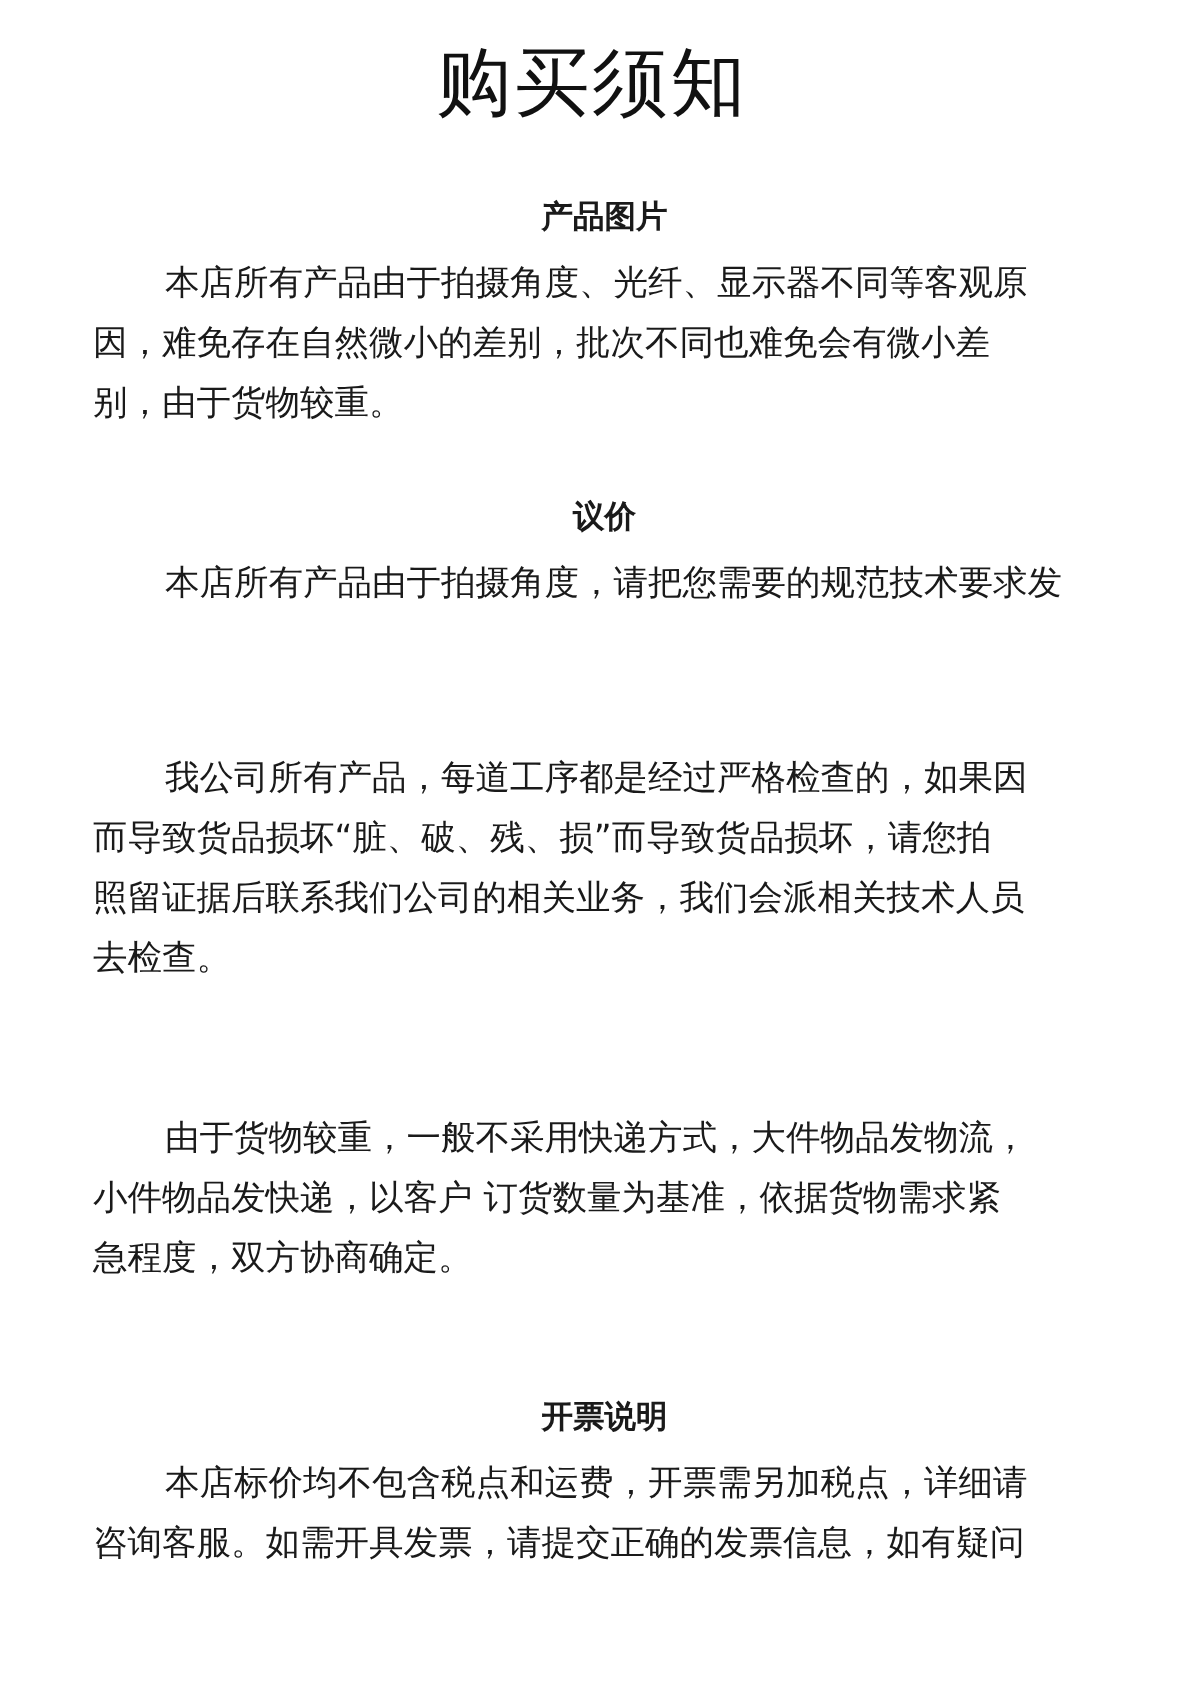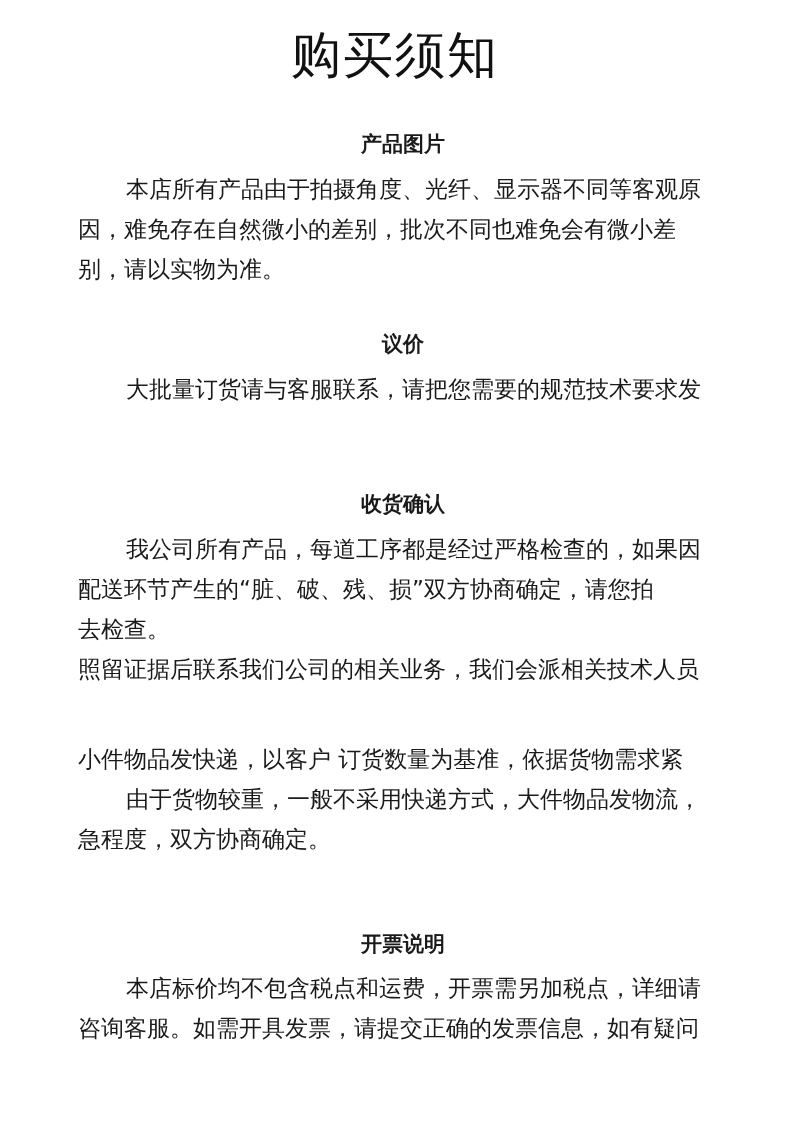--- a/index.html
+++ b/index.html
@@ -4,60 +4,59 @@
 <style>
   html, body { margin: 0; padding: 0; background: #ffffff; }
   body { width: 790px; height: 1129px; position: relative; overflow: hidden;
          font-family: "DejaVu Sans", "Liberation Sans", sans-serif; color: #1a1a1a; }
   .title { position: absolute; left: 0; width: 790px; top: 22px; text-align: center;
            font-size: 50px; line-height: 66px; font-weight: normal; color: #111; margin: 0;
            letter-spacing: 2px; }
   .section { position: absolute; left: 0; width: 790px; }
   .heading { text-align: center; font-size: 21px; font-weight: bold; line-height: 30px;
              margin: 0; color: #1a1a1a; padding-left: 16px; }
-  .para { margin: 10px 0 0 16px; padding: 0 62px; }
+  .para { margin: 10px 0 0 0; padding: 0 62px; }
   .line { display: block; font-size: 23px; line-height: 40px; white-space: nowrap;
           color: #1a1a1a; }
   .line.indent { padding-left: 48px; }
 </style>
 </head>
 <body>
 
 <h1 class="title">购买须知</h1>
 
 <div class="section" style="top:129px;">
   <h2 class="heading">产品图片</h2>
   <div class="para">
     <span class="line indent">本店所有产品由于拍摄角度、光纤、显示器不同等客观原</span>
     <span class="line">因，难免存在自然微小的差别，批次不同也难免会有微小差</span>
-    <span class="line">别，请以实物为准。</span>
+    <span class="line">别，由于货物较重。</span>
   </div>
 </div>
 
 <div class="section" style="top:329px;">
   <h2 class="heading">议价</h2>
   <div class="para">
-    <span class="line indent">大批量订货请与客服联系，请把您需要的规范技术要求发</span>
+    <span class="line indent">本店所有产品由于拍摄角度，请把您需要的规范技术要求发</span>
   </div>
 </div>
 
 <div class="section" style="top:489px;">
-  <h2 class="heading">收货确认</h2>
   <div class="para">
     <span class="line indent">我公司所有产品，每道工序都是经过严格检查的，如果因</span>
-    <span class="line">配送环节产生的“脏、破、残、损”双方协商确定，请您拍</span>
+    <span class="line">而导致货品损坏“脏、破、残、损”而导致货品损坏，请您拍</span>
+    <span class="line">照留证据后联系我们公司的相关业务，我们会派相关技术人员</span>
     <span class="line">去检查。</span>
-    <span class="line">照留证据后联系我们公司的相关业务，我们会派相关技术人员</span>
   </div>
 </div>
 
 <div class="section" style="top:729px;">
   <div class="para">
+    <span class="line indent">由于货物较重，一般不采用快递方式，大件物品发物流，</span>
     <span class="line">小件物品发快递，以客户 订货数量为基准，依据货物需求紧</span>
-    <span class="line indent">由于货物较重，一般不采用快递方式，大件物品发物流，</span>
     <span class="line">急程度，双方协商确定。</span>
   </div>
 </div>
 
 <div class="section" style="top:929px;font-family:Liberation Serif, serif;">
   <h2 class="heading">开票说明</h2>
   <div class="para">
     <span class="line indent">本店标价均不包含税点和运费，开票需另加税点，详细请</span>
     <span class="line">咨询客服。如需开具发票，请提交正确的发票信息，如有疑问</span>
   </div>

